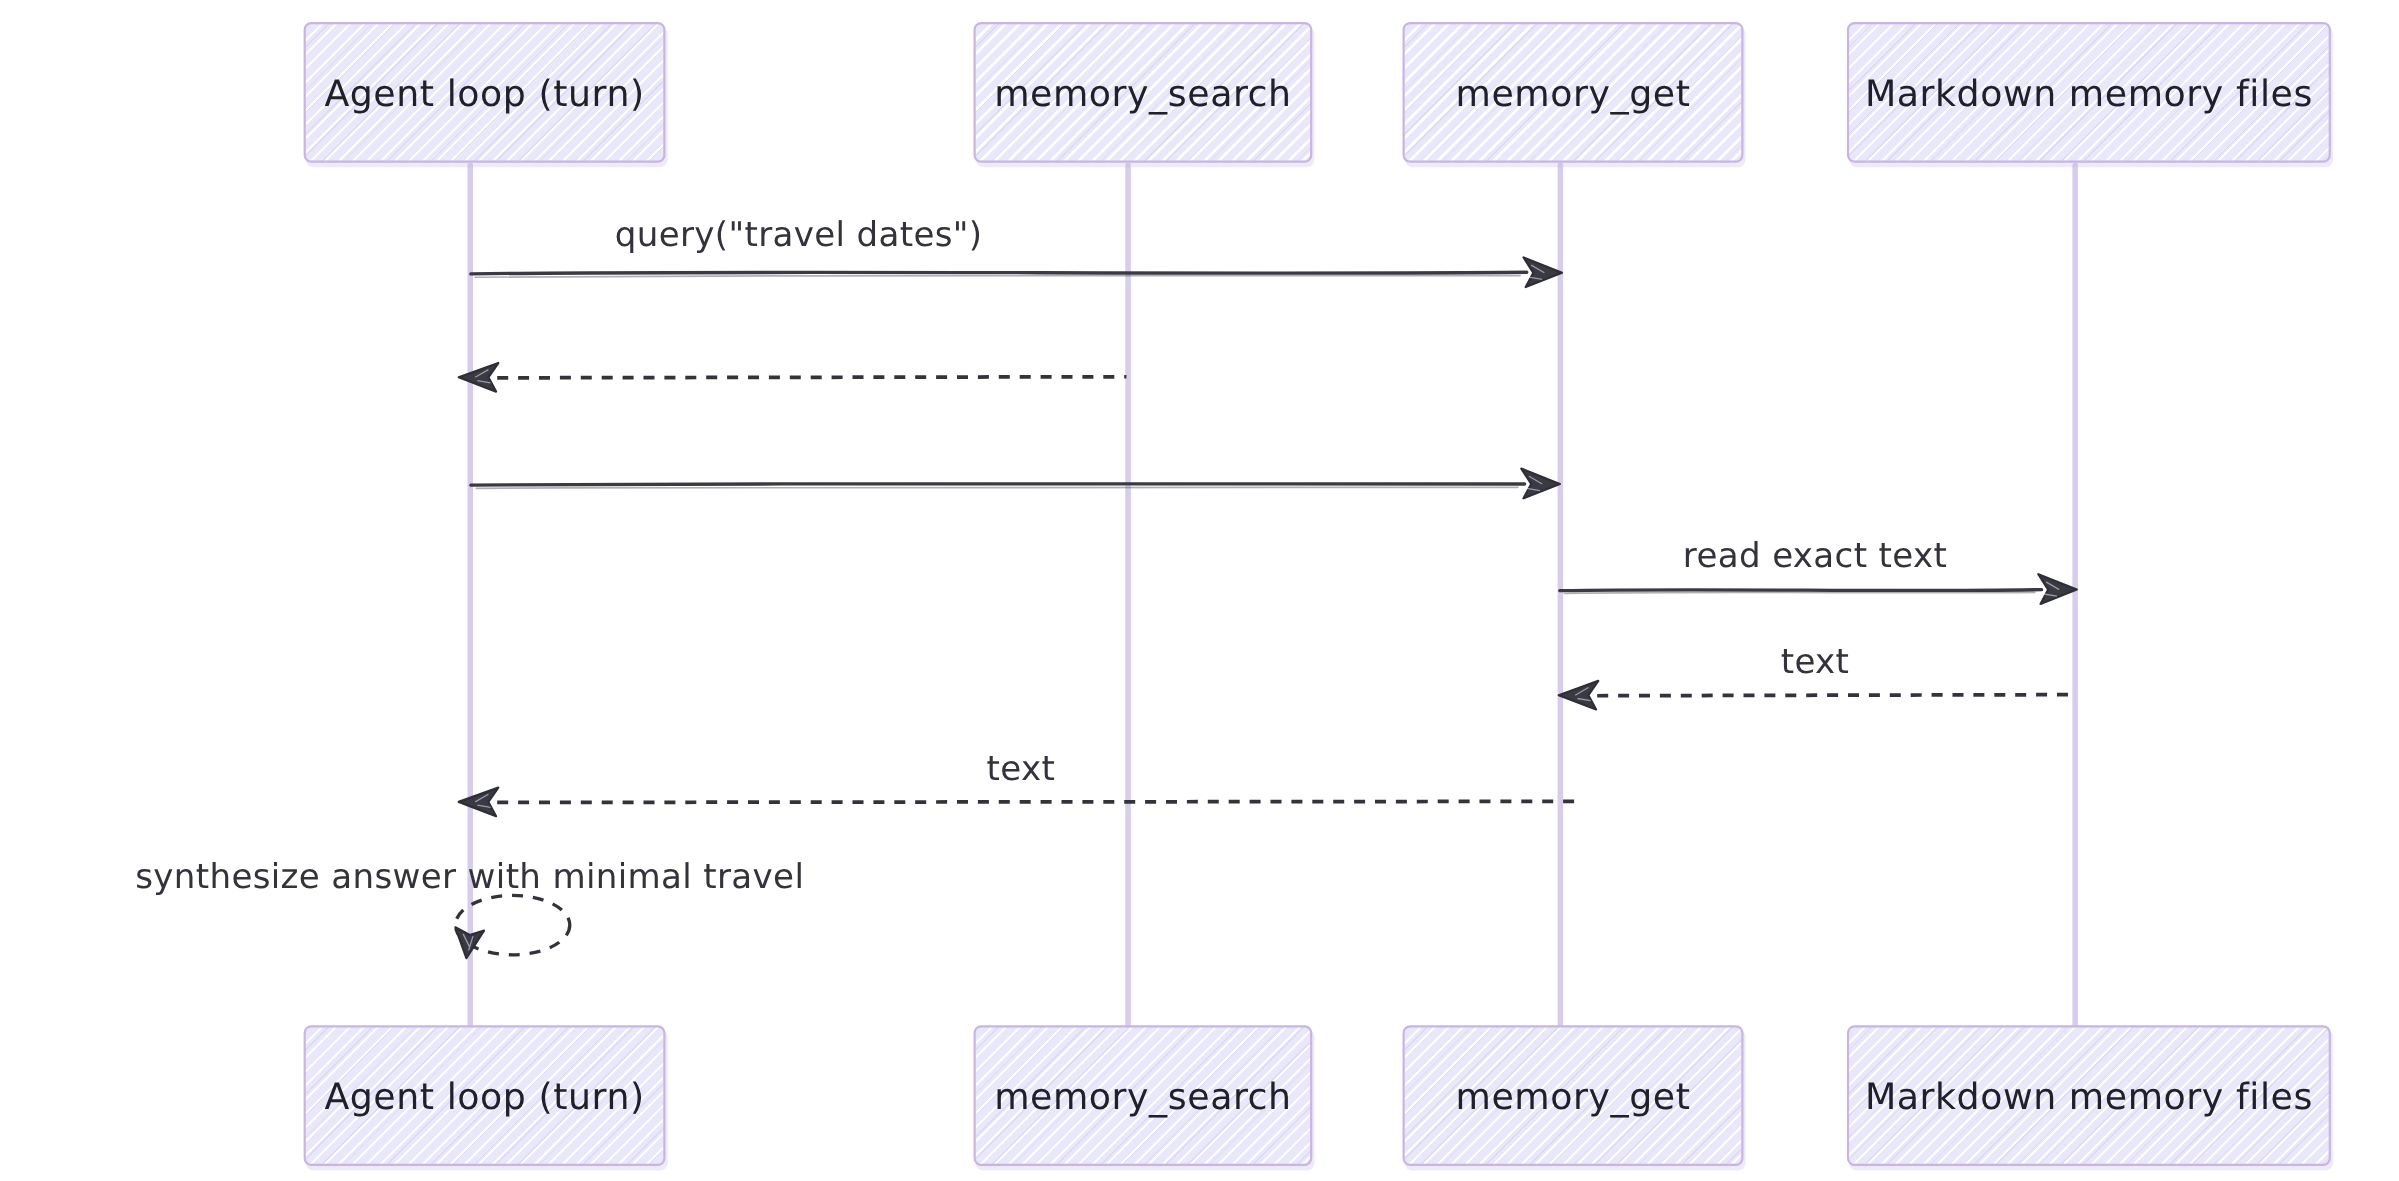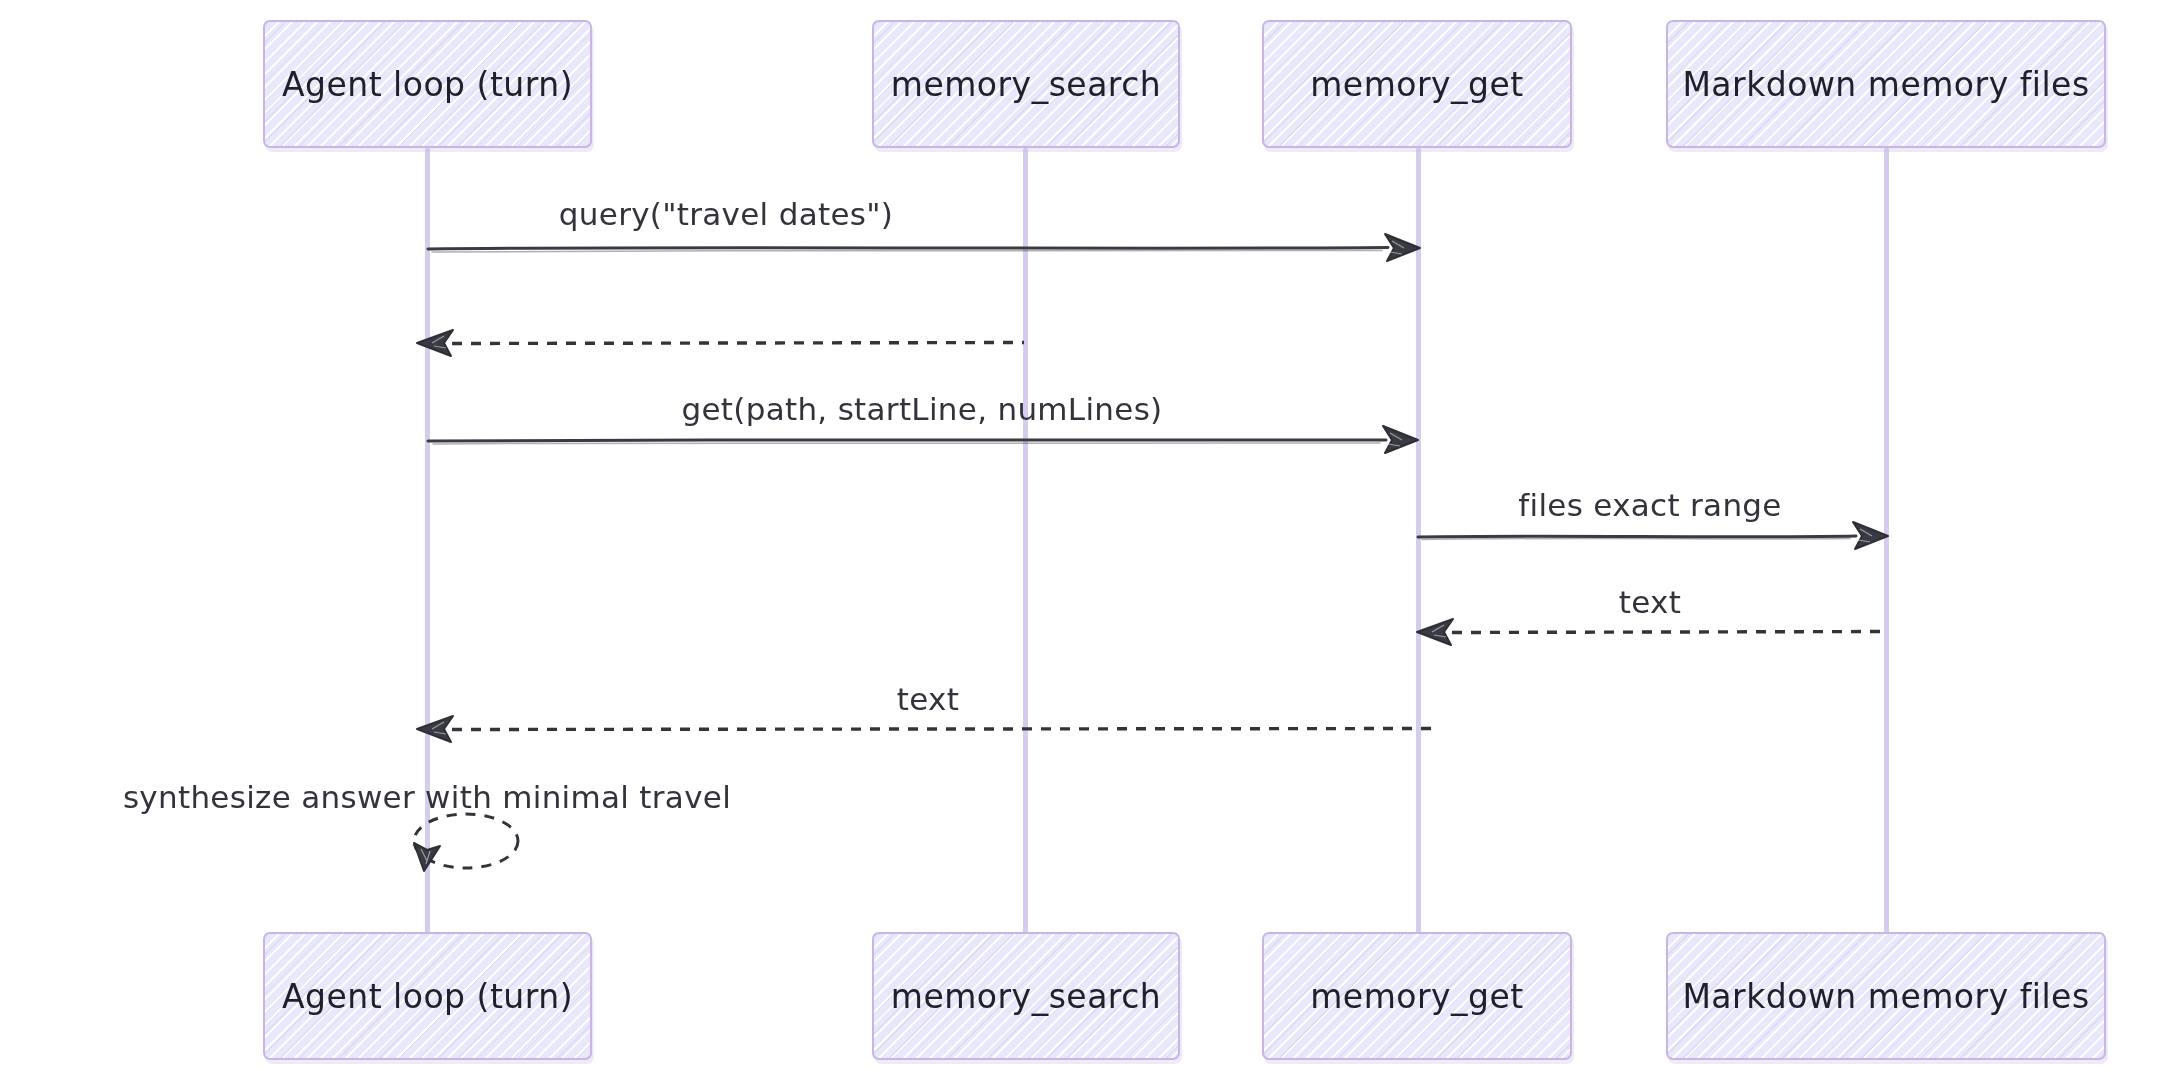--- a/index.html
+++ b/index.html
@@ -28,20 +28,21 @@
       repeating-linear-gradient(135deg,
         rgba(255,255,255,0.9) 0px, rgba(255,255,255,0.9) 2px,
         rgba(233,232,250,0) 2px, rgba(233,232,250,0) 9px),
       repeating-linear-gradient(135deg,
         rgba(205,198,240,0.45) 0px, rgba(205,198,240,0.45) 1px,
         rgba(233,232,250,0) 1px, rgba(233,232,250,0) 14px);
     box-shadow: 2px 4px 0 rgba(196,178,228,0.28);
     display: flex;
     align-items: center;
     justify-content: center;
+    margin-left: 13px;
   }
   .pbox .plabel {
     font-size: 33px;
     font-weight: 500;
     color: #20202a;
     letter-spacing: 0.5px;
     white-space: nowrap;
   }
 
   
@@ -108,22 +109,21 @@
     <span class="plabel">memory_search</span>
   </div>
   <div class="pbox" style="left:1262px; top:932px; width:310px;">
     <span class="plabel">memory_get</span>
   </div>
   <div class="pbox" style="left:1666px; top:932px; width:440px;">
     <span class="plabel">Markdown memory files</span>
   </div>
 
   <div class="msg-label" style="left:726px;  top:194px;">query("travel dates")</div>
-  <div class="msg-label" style="left:922px;  top:389px;">get(path, startLine, numLines)</div>
-  <div class="msg-label" style="left:1650px; top:485px;">files exact range</div>
+  <div class="msg-label" style="left:1650px; top:485px;">read exact text</div>
   <div class="msg-label" style="left:1650px; top:582px;">text</div>
   <div class="msg-label" style="left:928px;  top:679px;">text</div>
   <div class="msg-label" style="left:427px;  top:777px;">synthesize answer with minimal travel</div>
 
   <svg class="arrow-layer" viewBox="0 0 2181 1074">
 
     <g>
       <path class="sketch-line" d="M428 249 C 700 245.5, 1120 250, 1388 247.5"></path>
       <path class="sketch-ghost" d="M432 252 C 760 249, 1150 252.5, 1382 250.5"></path>
       <path class="head-fill" d="M1420 248 L1385 234 L1394 248 L1387 261 Z"></path>

